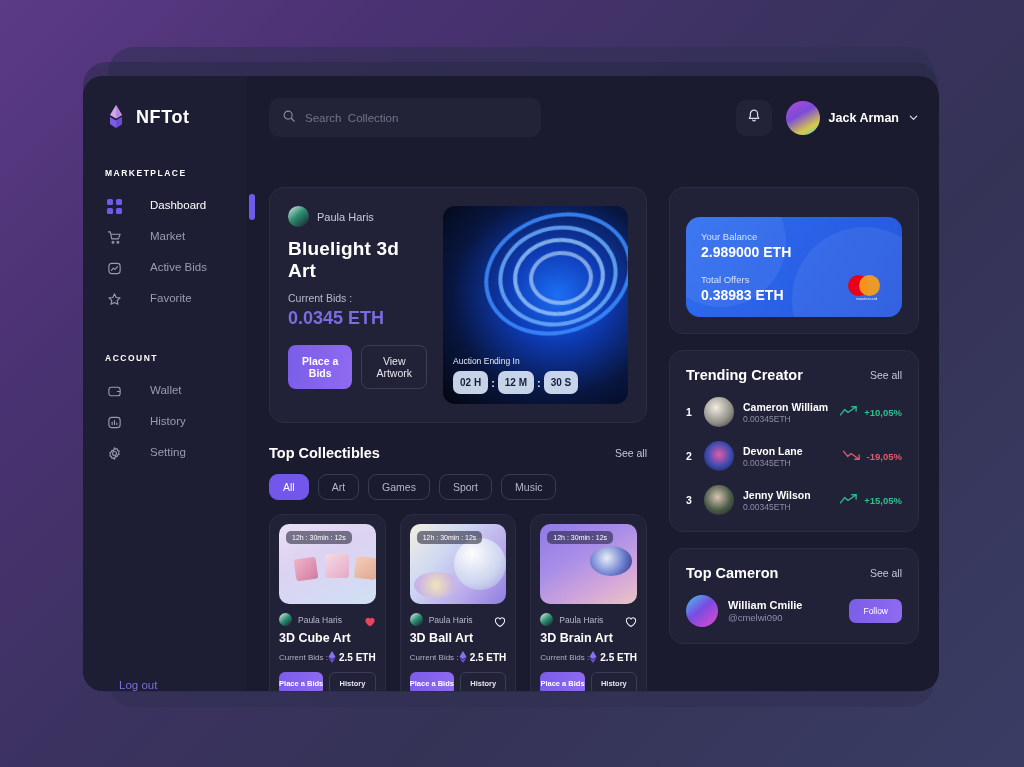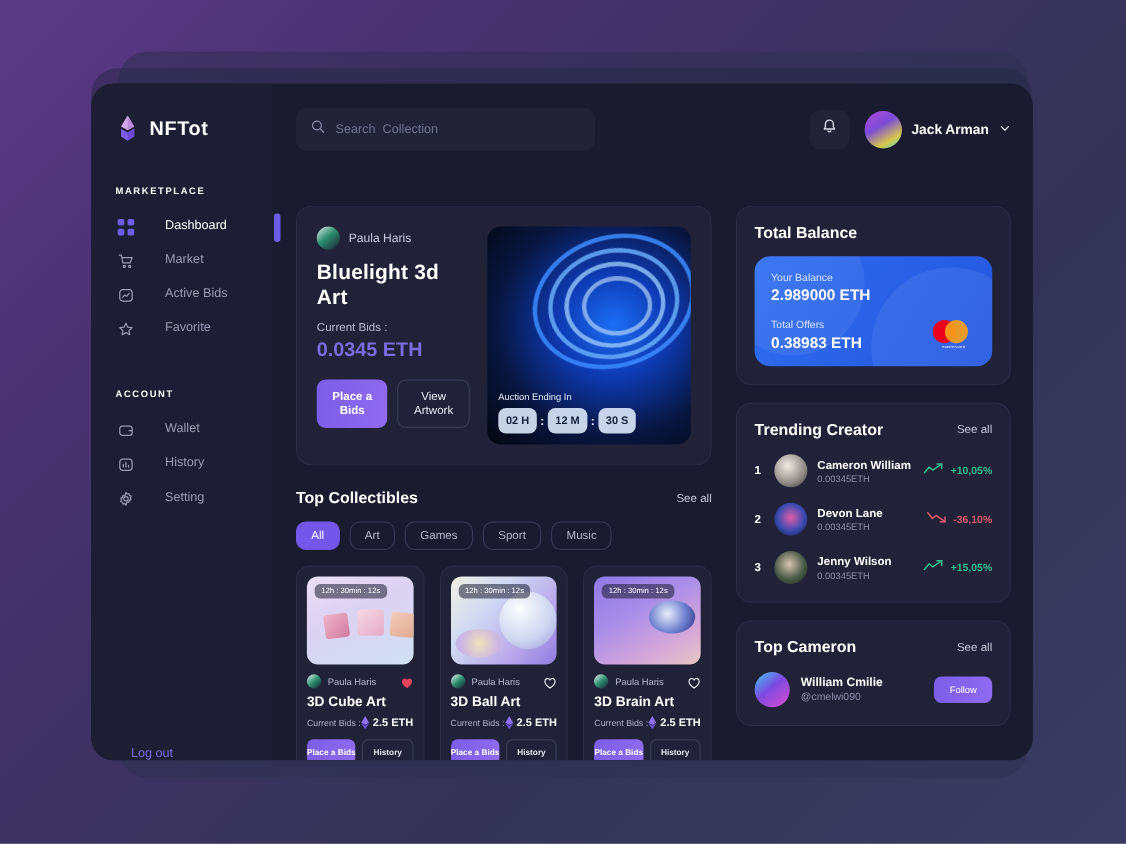--- a/index.html
+++ b/index.html
@@ -485,21 +485,20 @@
               <span class="nft-time">12h : 30min : 12s</span>
             </div>
           </div>
         </div>
 
       </div>
 
       <div class="col-right">
 
         <div class="panel">
-          <div class="panel-title">Total Balance</div>
           <div class="bal-card">
             <span class="blob1"></span>
             <span class="blob2"></span>
             <div class="bal-lbl">Your Balance</div>
             <div class="bal-val">2.989000 ETH</div>
             <div class="bal-gap"></div>
             <div class="bal-lbl">Total Offers</div>
             <div class="bal-val">0.38983 ETH</div>
             <div class="mc">
               <div class="mc-circles">
@@ -542,21 +541,21 @@
               <span class="tc-name" style="display:block">Devon Lane</span>
               <span class="tc-sub" style="display:block">0.00345ETH</span>
             </span>
             <span class="tc-pct">
               <span>
                 <svg viewBox="0 0 20 12" width="19" height="12" fill="none" stroke="#e05c6e" stroke-width="1.4" stroke-linecap="round" stroke-linejoin="round">
                     <path d="M1.5 2L6 7.5l3.5-3L18 10.5"></path>
                     <path d="M13.5 10.5H18V6"></path>
                   </svg>
               </span>
-              <span class="v" style="color:#e05c6e">-36,10%</span>
+              <span class="v" style="color:#e05c6e">-19,05%</span>
             </span>
           </div>
 
           <div class="tc-row">
             <span class="tc-rank">3</span>
             <span class="tc-av" style="background:radial-gradient(circle at 45% 40%,#d8c4b0,#4a5a48 55%,#16201c)"></span>
             <span>
               <span class="tc-name" style="display:block">Jenny Wilson</span>
               <span class="tc-sub" style="display:block">0.00345ETH</span>
             </span>

